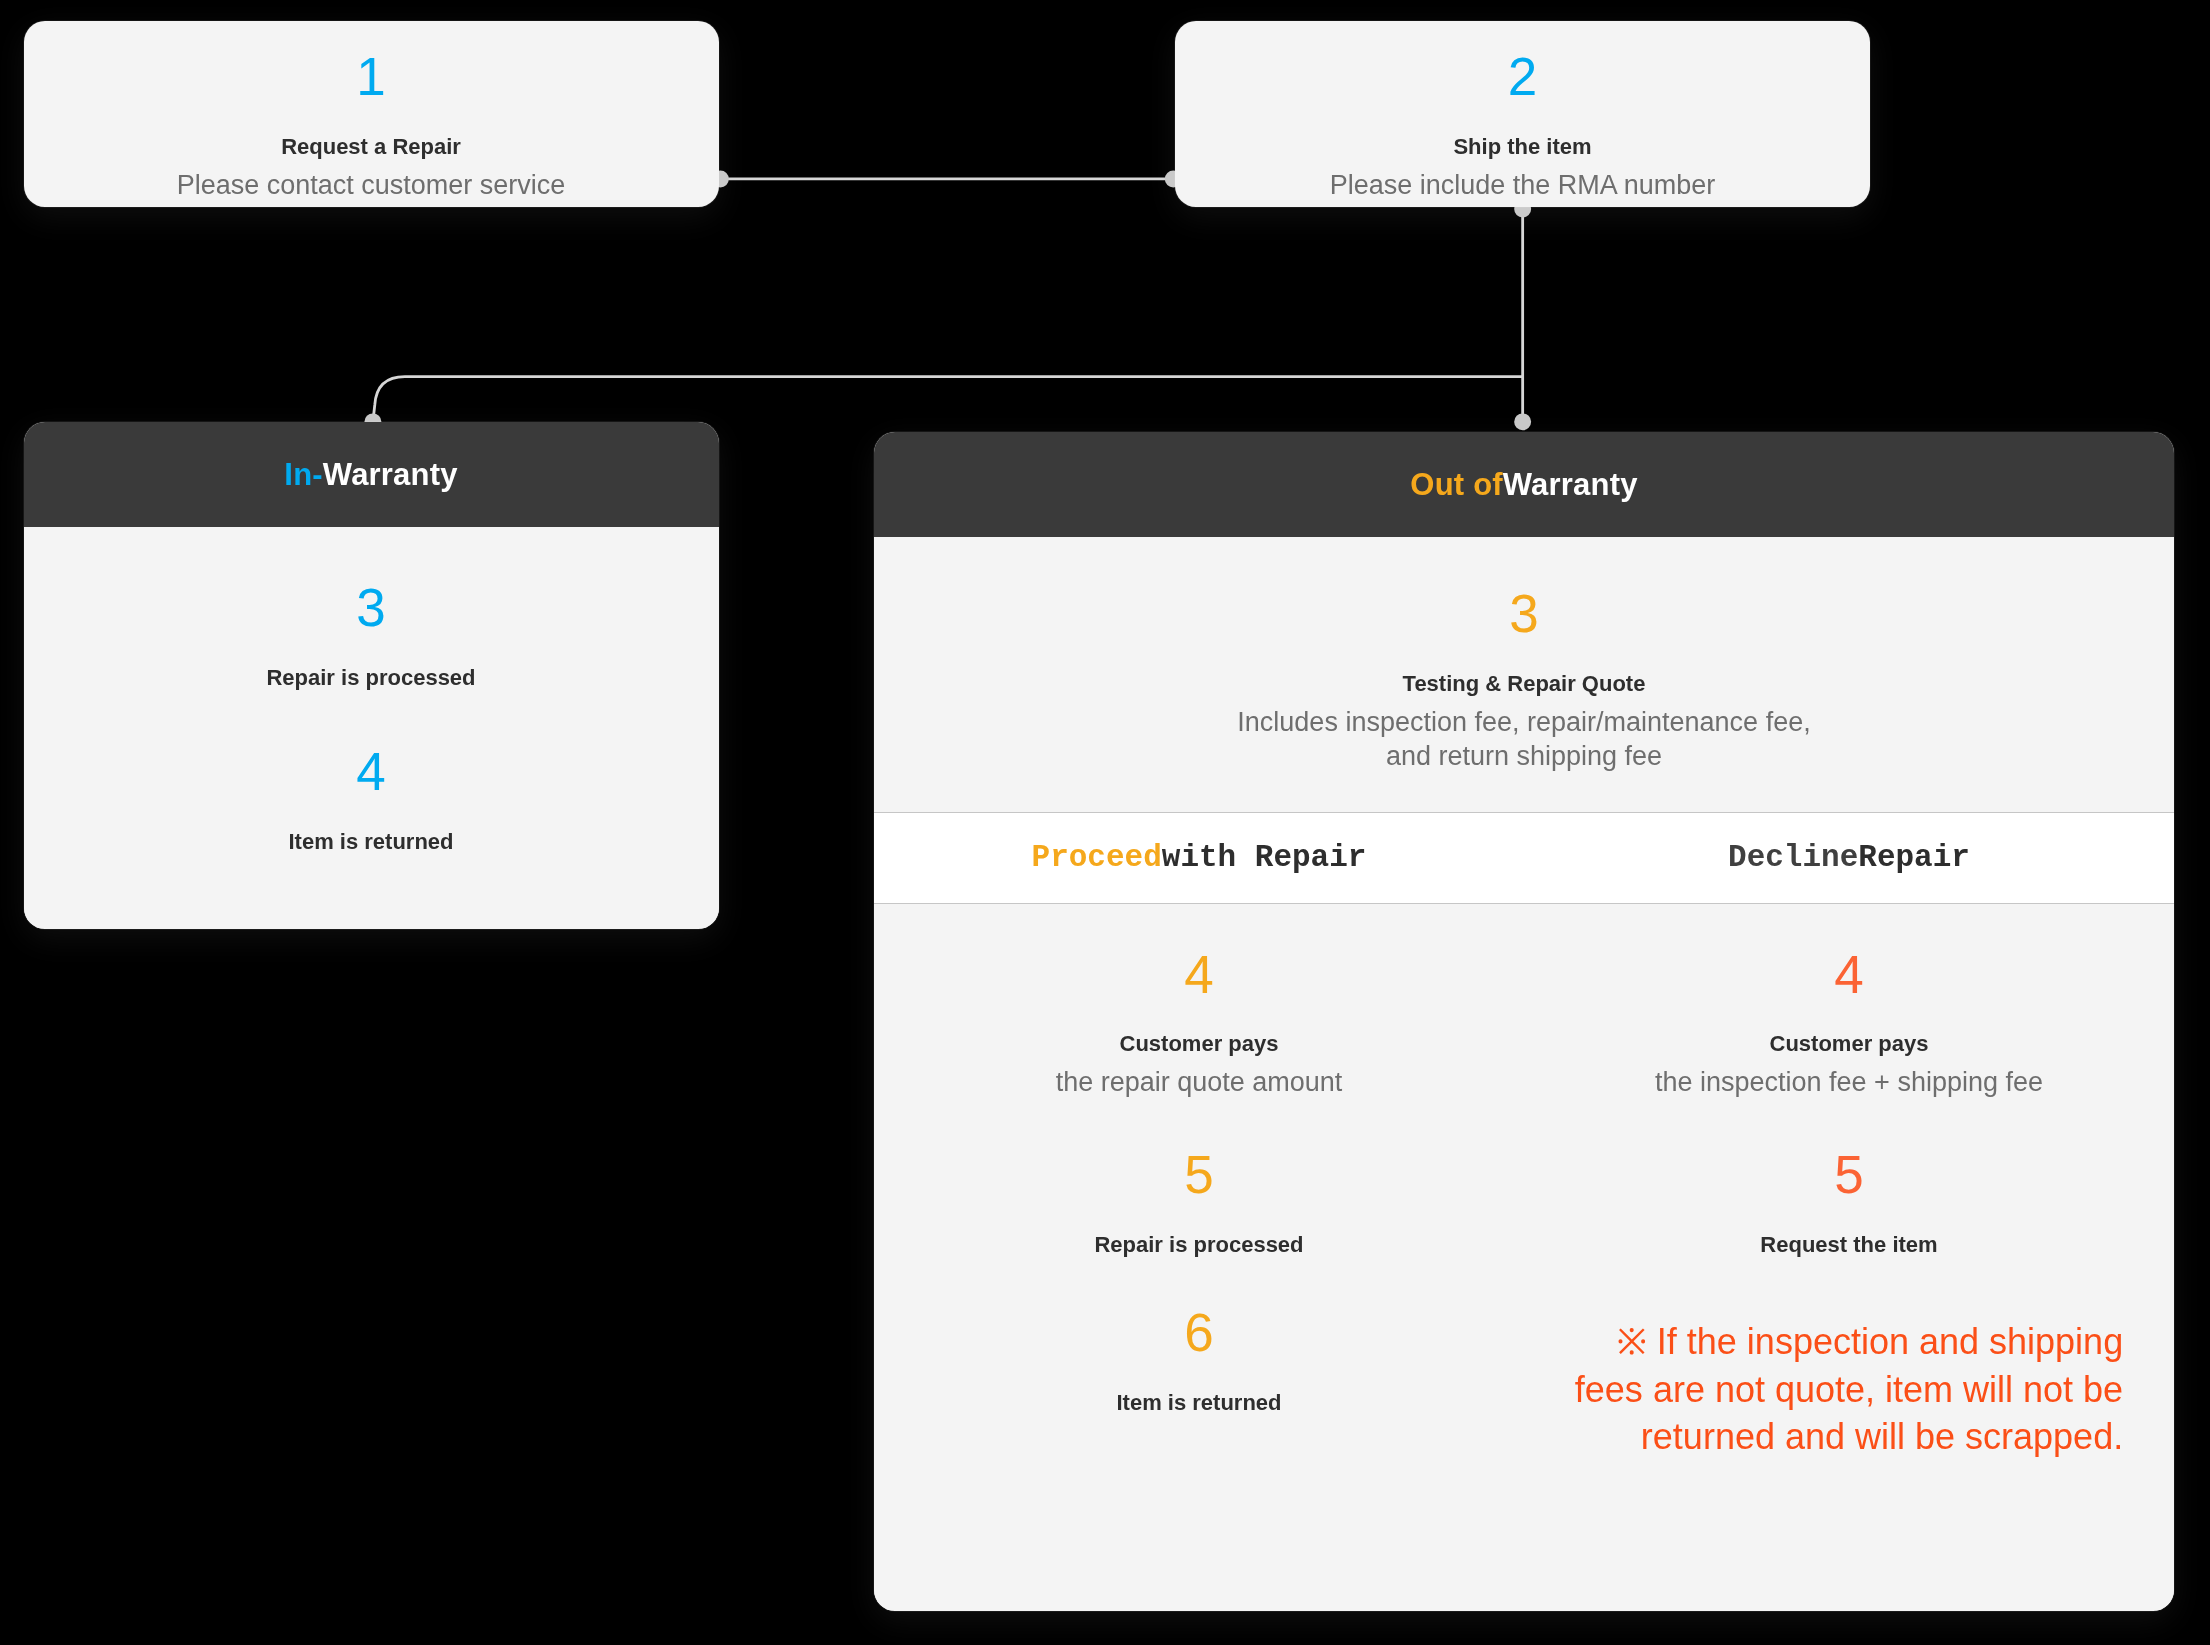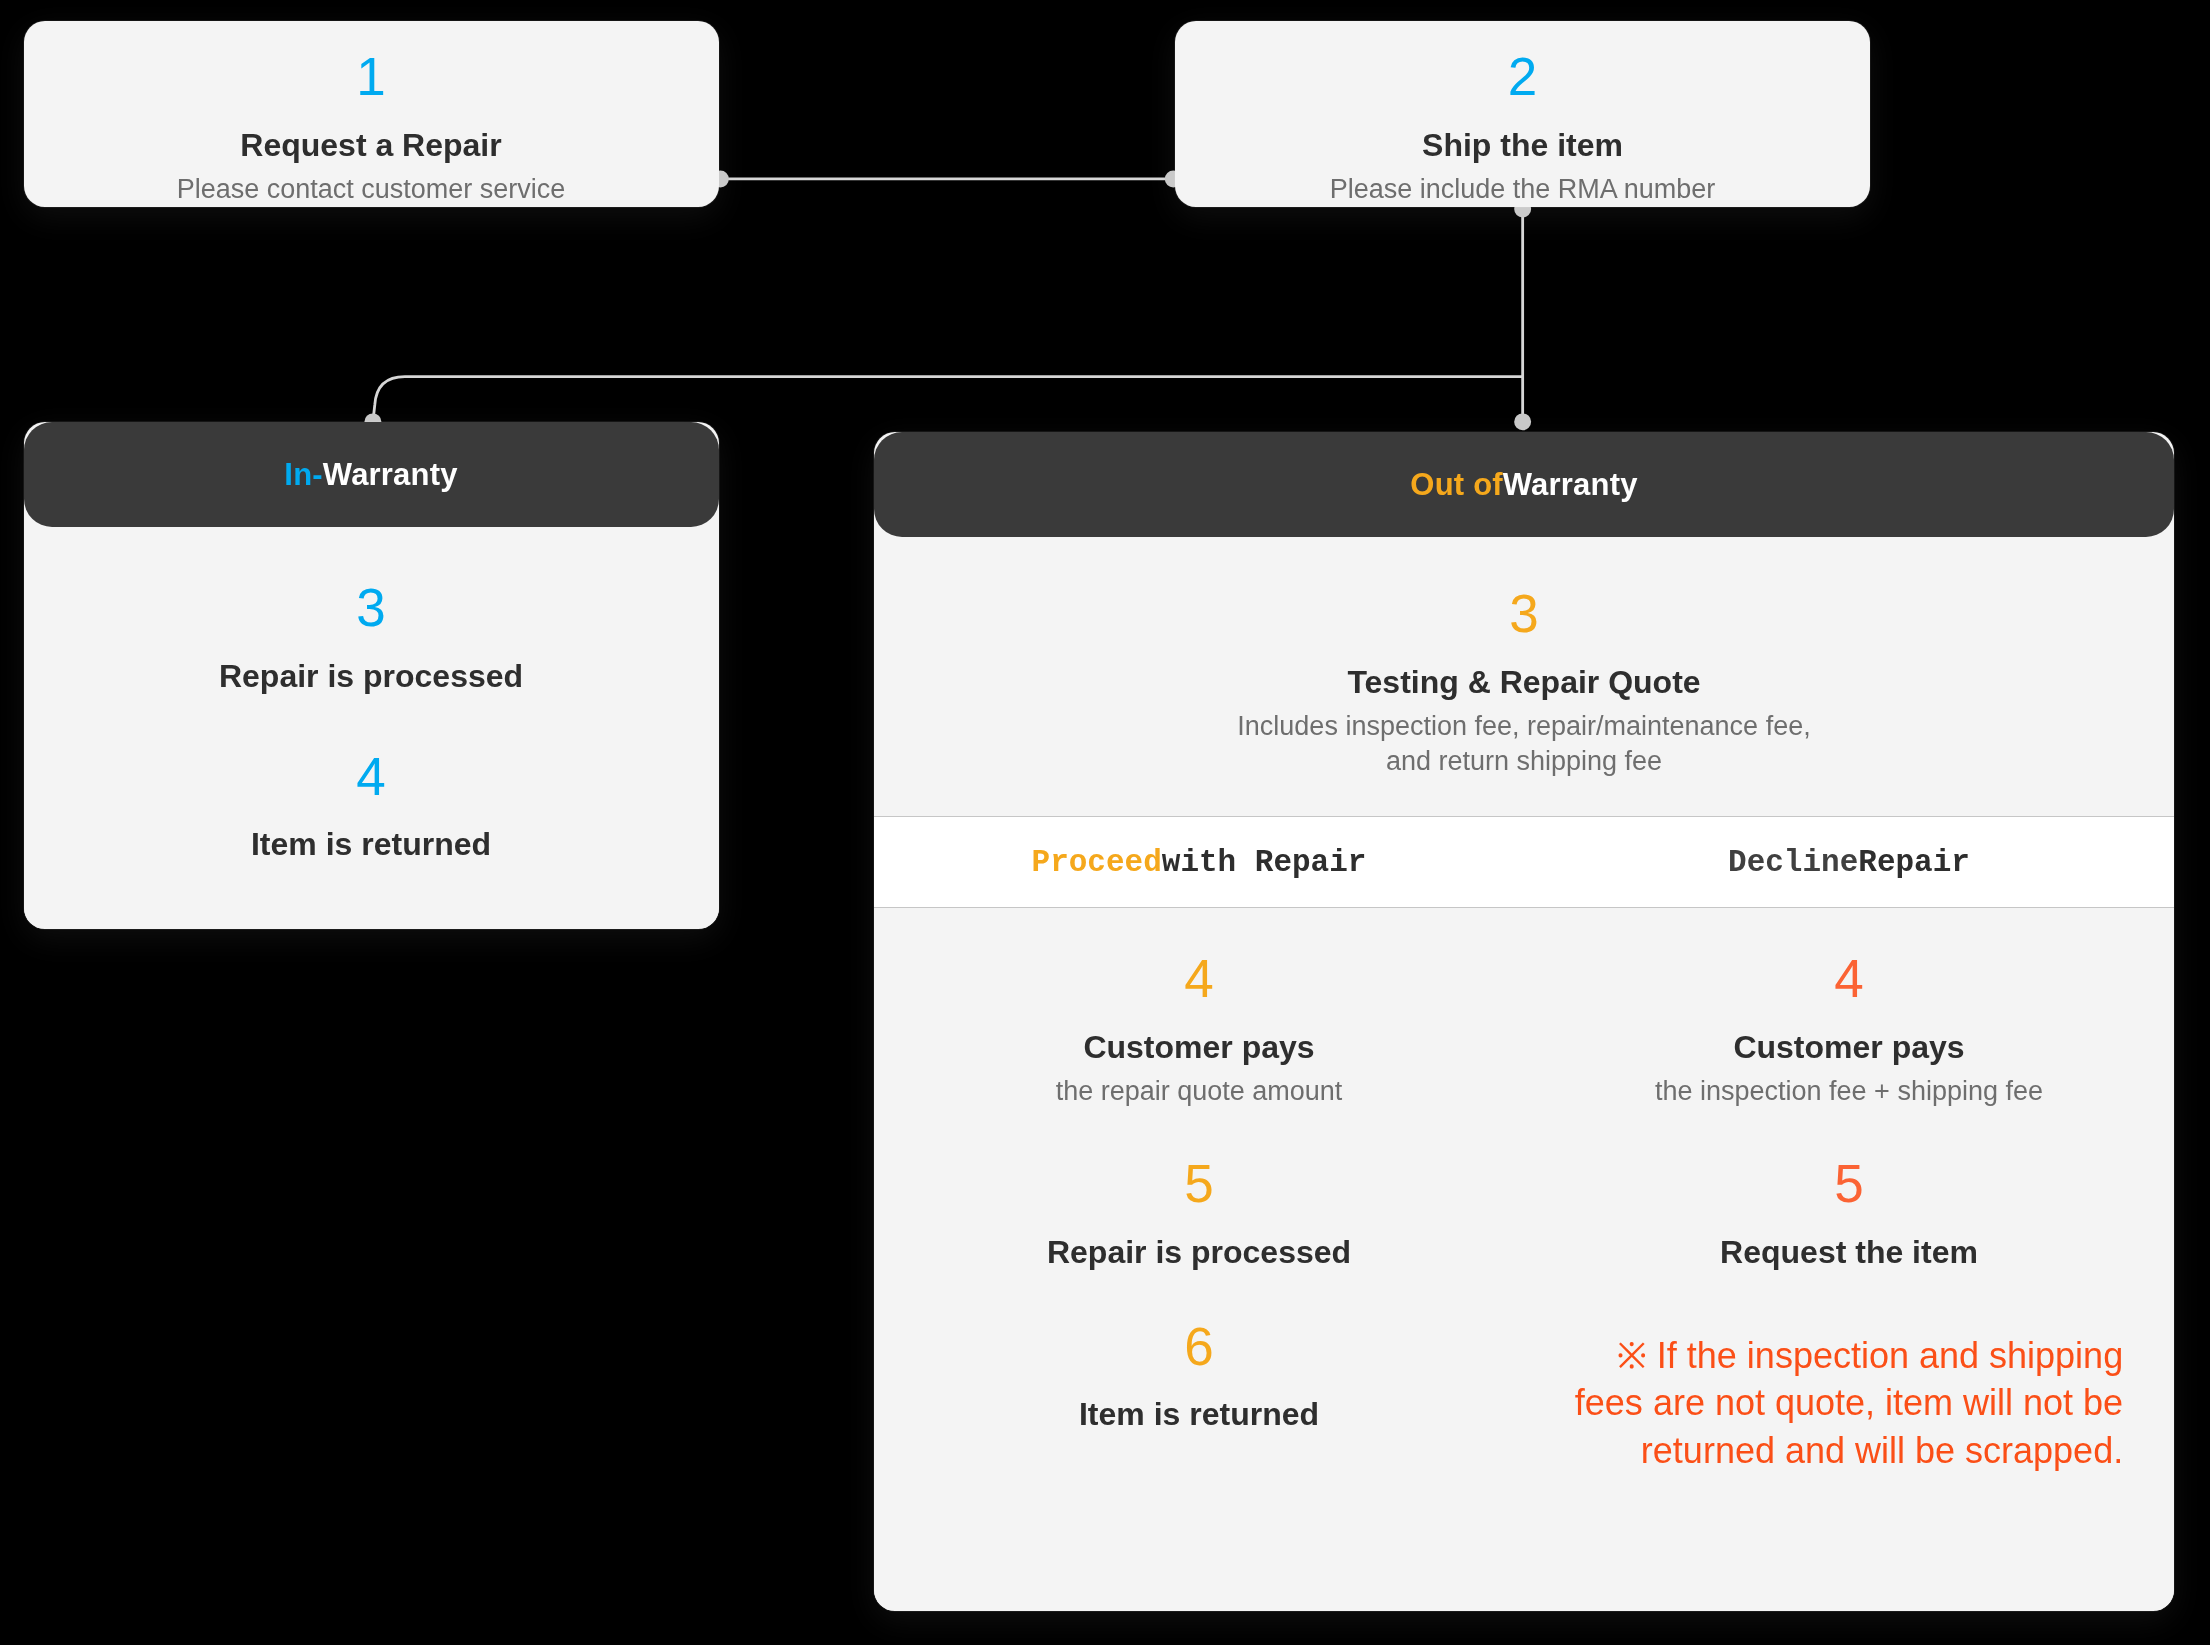--- a/index.html
+++ b/index.html
@@ -58,24 +58,24 @@
     font-size: 53px;
     line-height: 1.05;
     font-weight: 400;
     color: #00AAF0;
     letter-spacing: 0px;
   }
   .step-num.amber { color: #F5A81C; }
   .step-num.red   { color: #FB6334; }
 
   .step-title {
-    font-size: 32px;
+    font-size: 22px;
     font-weight: 700;
     color: #2e2e2e;
-    margin-top: 20px;
+    margin-top: 28px;
     text-align: center;
     line-height: 1.25;
   }
   .step-desc {
     font-size: 27px;
     font-weight: 400;
     color: #6e6e6e;
     margin-top: 7.5px;
     text-align: center;
     line-height: 1.28;
@@ -88,21 +88,20 @@
   .panel-header {
     background: #3a3a3a;
     height: 105px;
     display: flex;
     align-items: center;
     justify-content: center;
     font-size: 31px;
     font-weight: 700;
     color: #ffffff;
     letter-spacing: 0.2px;
-    border-radius: 28px;
   }
   .panel-header .hl-blue  { color: #00AAF0; }
   .panel-header .hl-amber { color: #F5A81C; }
 
   .panel-body {
     background: #f4f4f4;
   }
 
   
   #card-inwarranty {

